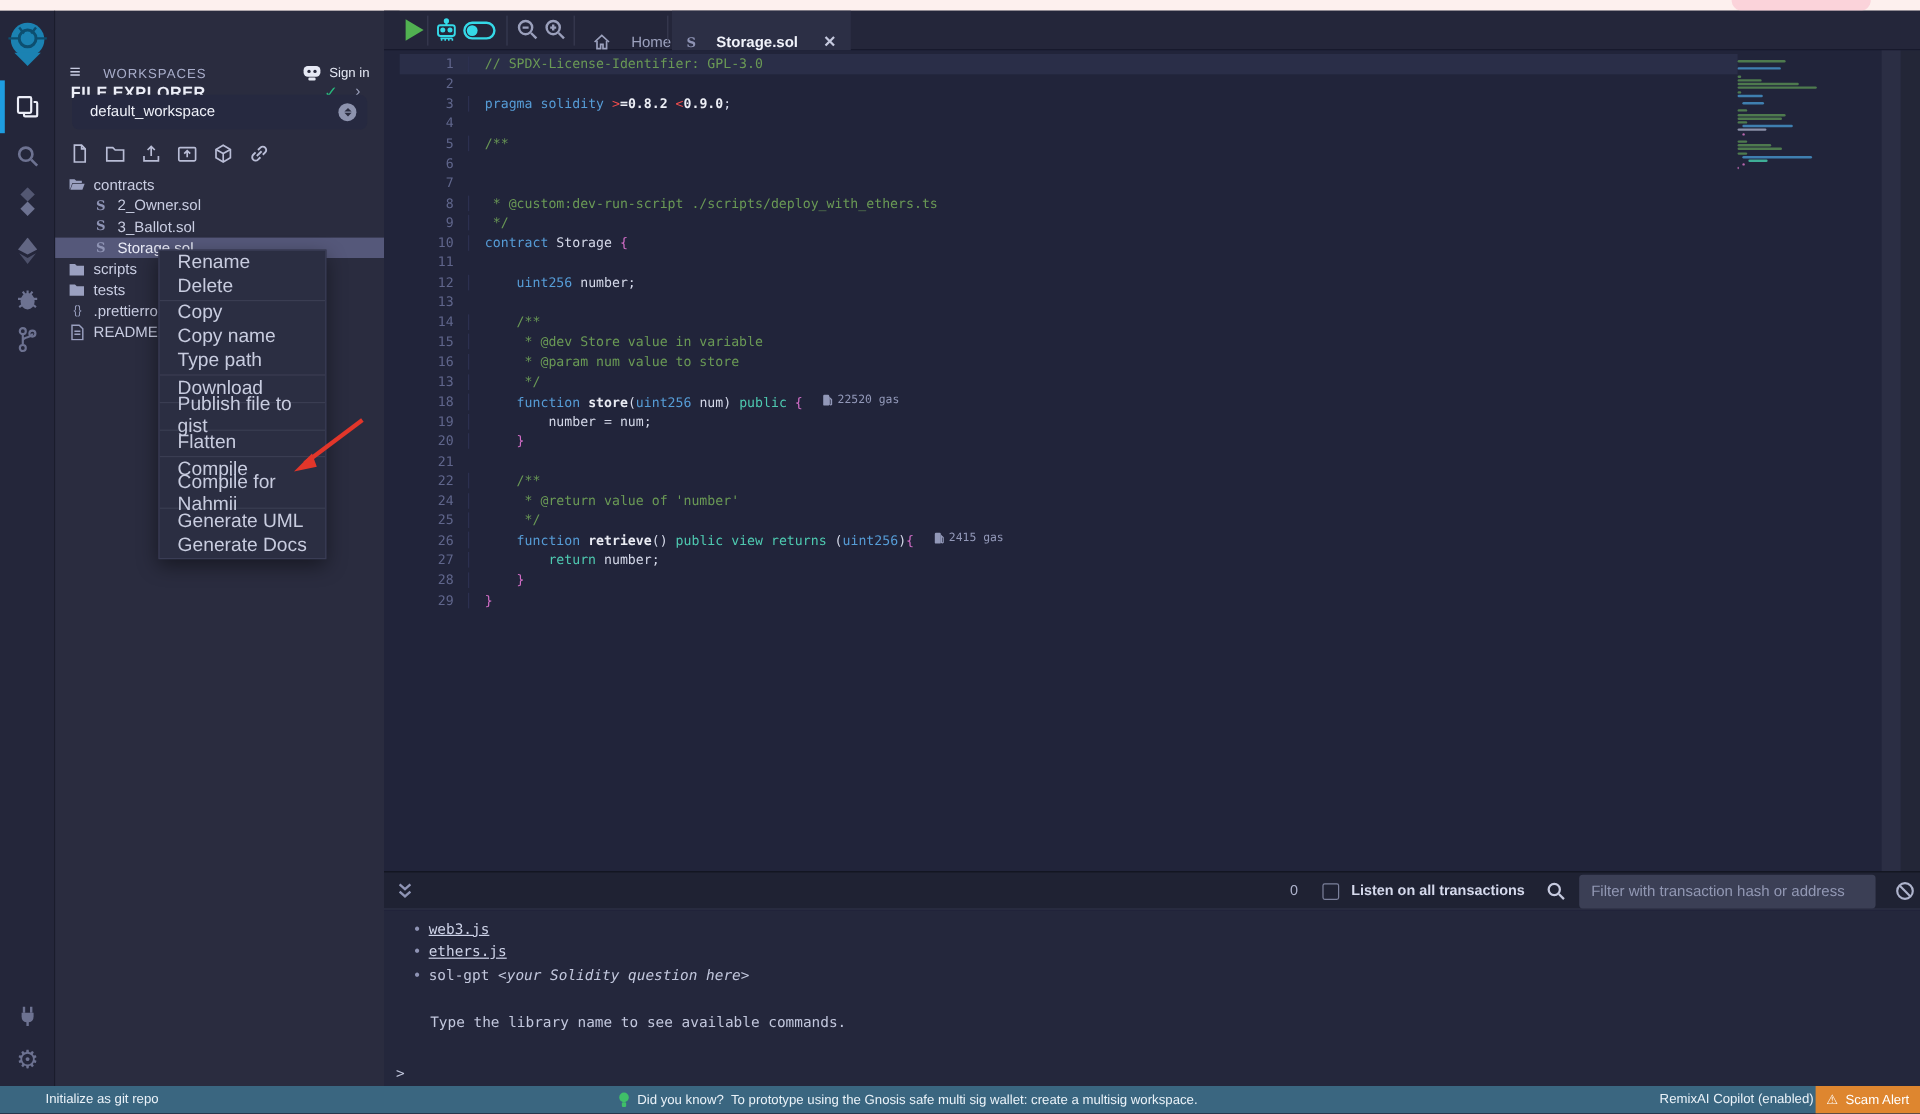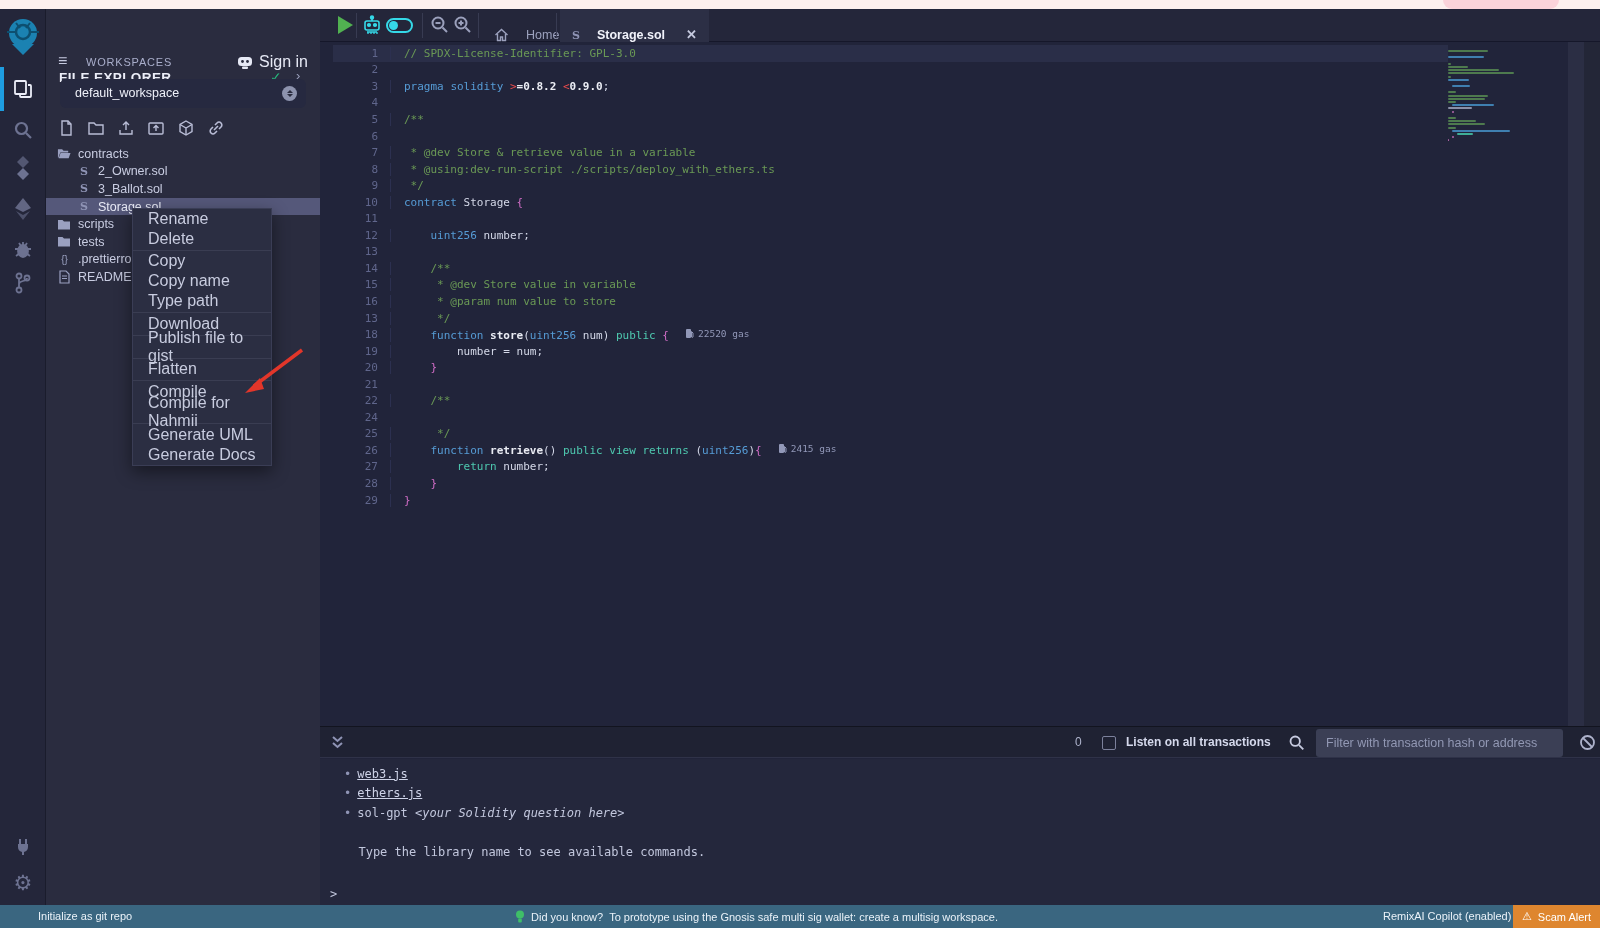--- a/index.html
+++ b/index.html
@@ -25,21 +25,21 @@
                background:#2a2c3f; }
   .fe-header { position:absolute; left:0; top:6px; width:274px; height:30px;margin-top:48px; }
   .fe-title { position:absolute; left:13px; top:7px; font-size:13.5px; font-weight:bold;
               letter-spacing:.4px; color:#eceef8; }
   .fe-check { position:absolute; left:224px; top:6px; color:#27b87c; font-size:14px; cursor:pointer; }
   .fe-expand { position:absolute; left:250px; top:5px; color:#9ba0bc; font-size:13px; cursor:pointer; }
   .ws-row { position:absolute; left:0; top:42px; width:274px; height:24px; }
   .ws-burger { position:absolute; left:12px; top:1px; font-size:16px; color:#c6cadf; cursor:pointer; }
   .ws-label { position:absolute; left:40px; top:5px; font-size:11px; letter-spacing:.8px; color:#a9aecb; }
   .ws-signin { position:absolute; right:12px; top:2px; display:flex; gap:5px; align-items:center;
-               color:#e6e9f5; font-size:16px; cursor:pointer; }
+               color:#e6e9f5; font-size:11px; cursor:pointer; }
   .ws-select { position:absolute; left:14px; top:70px; width:246px; height:29px; background:#262940;
                border-radius:6px; cursor:pointer; }
   .ws-select-text { position:absolute; left:15px; top:7px; font-size:12.5px; color:#eef0f8; }
   .ws-sort { position:absolute; right:9px; top:7px; width:15px; height:15px; border-radius:50%;
              background:#8d93ae; display:flex; flex-direction:column; align-items:center;
              justify-content:center; gap:1px; }
   .ws-sort i { display:block; width:0; height:0; border-left:3px solid transparent; border-right:3px solid transparent; }
   .ws-sort .up { border-bottom:3px solid #2a2c3f; } .ws-sort .dn { border-top:3px solid #2a2c3f; }
   .fe-toolbar { position:absolute; left:12px; top:110px; display:flex; gap:12px; color:#b9bdd6; }
   .fe-toolbar .tb { cursor:pointer; }
@@ -405,25 +405,24 @@
           </div>
           <div class="code-row">
             <span class="gut">5</span>
             <span class="code-text"><span class="tok-c">/**</span></span>
           </div>
           <div class="code-row">
             <span class="gut">6</span>
           </div>
           <div class="code-row">
             <span class="gut">7</span>
-            <span class="code-text"><span class="tok-c"> * @dev Store &amp; retrieve value in a variable</span></span>
           </div>
           <div class="code-row">
             <span class="gut">8</span>
-            <span class="code-text"><span class="tok-c"> * @using:dev-run-script ./scripts/deploy_with_ethers.ts</span></span>
+            <span class="code-text"><span class="tok-c"> * @custom:dev-run-script ./scripts/deploy_with_ethers.ts</span></span>
           </div>
           <div class="code-row">
             <span class="gut">9</span>
             <span class="code-text"><span class="tok-c"> */</span></span>
           </div>
           <div class="code-row">
             <span class="gut">10</span>
             <span class="code-text"><span class="tok-k">contract</span><span class="tok-p"> Storage </span><span class="tok-b">{</span></span>
           </div>
           <div class="code-row">
@@ -472,20 +471,21 @@
           <div class="code-row">
             <span class="gut">21</span>
             <span class="code-text"></span>
           </div>
           <div class="code-row">
             <span class="gut">22</span>
             <span class="code-text"><span class="tok-c">    /**</span></span>
           </div>
           <div class="code-row">
             <span class="gut">24</span>
+            <span class="code-text"><span class="tok-c">     * @return value of 'number'</span></span>
           </div>
           <div class="code-row">
             <span class="gut">25</span>
             <span class="code-text"><span class="tok-c">     */</span></span>
           </div>
           <div class="code-row">
             <span class="gut">26</span>
             <span class="code-text"><span class="tok-p">    </span><span class="tok-k">function</span><span class="tok-p"> </span><span class="tok-f">retrieve</span><span class="tok-p">() </span><span class="tok-t">public</span><span class="tok-p"> </span><span class="tok-t">view</span><span class="tok-p"> </span><span class="tok-t">returns</span><span class="tok-p"> (</span><span class="tok-k">uint256</span><span class="tok-p">)</span><span class="tok-b">{</span><span class="gas-badge"><span><svg width="9" height="11" viewBox="0 0 9 11" fill="currentColor">
                     <rect x="1" y="1" width="5" height="9" rx="1"></rect>
                     <path d="M6.5 3.5 L8 5 v4 a1 1 0 0 1-1.5 0 Z" fill="none" stroke="currentColor" stroke-width="1"></path>

